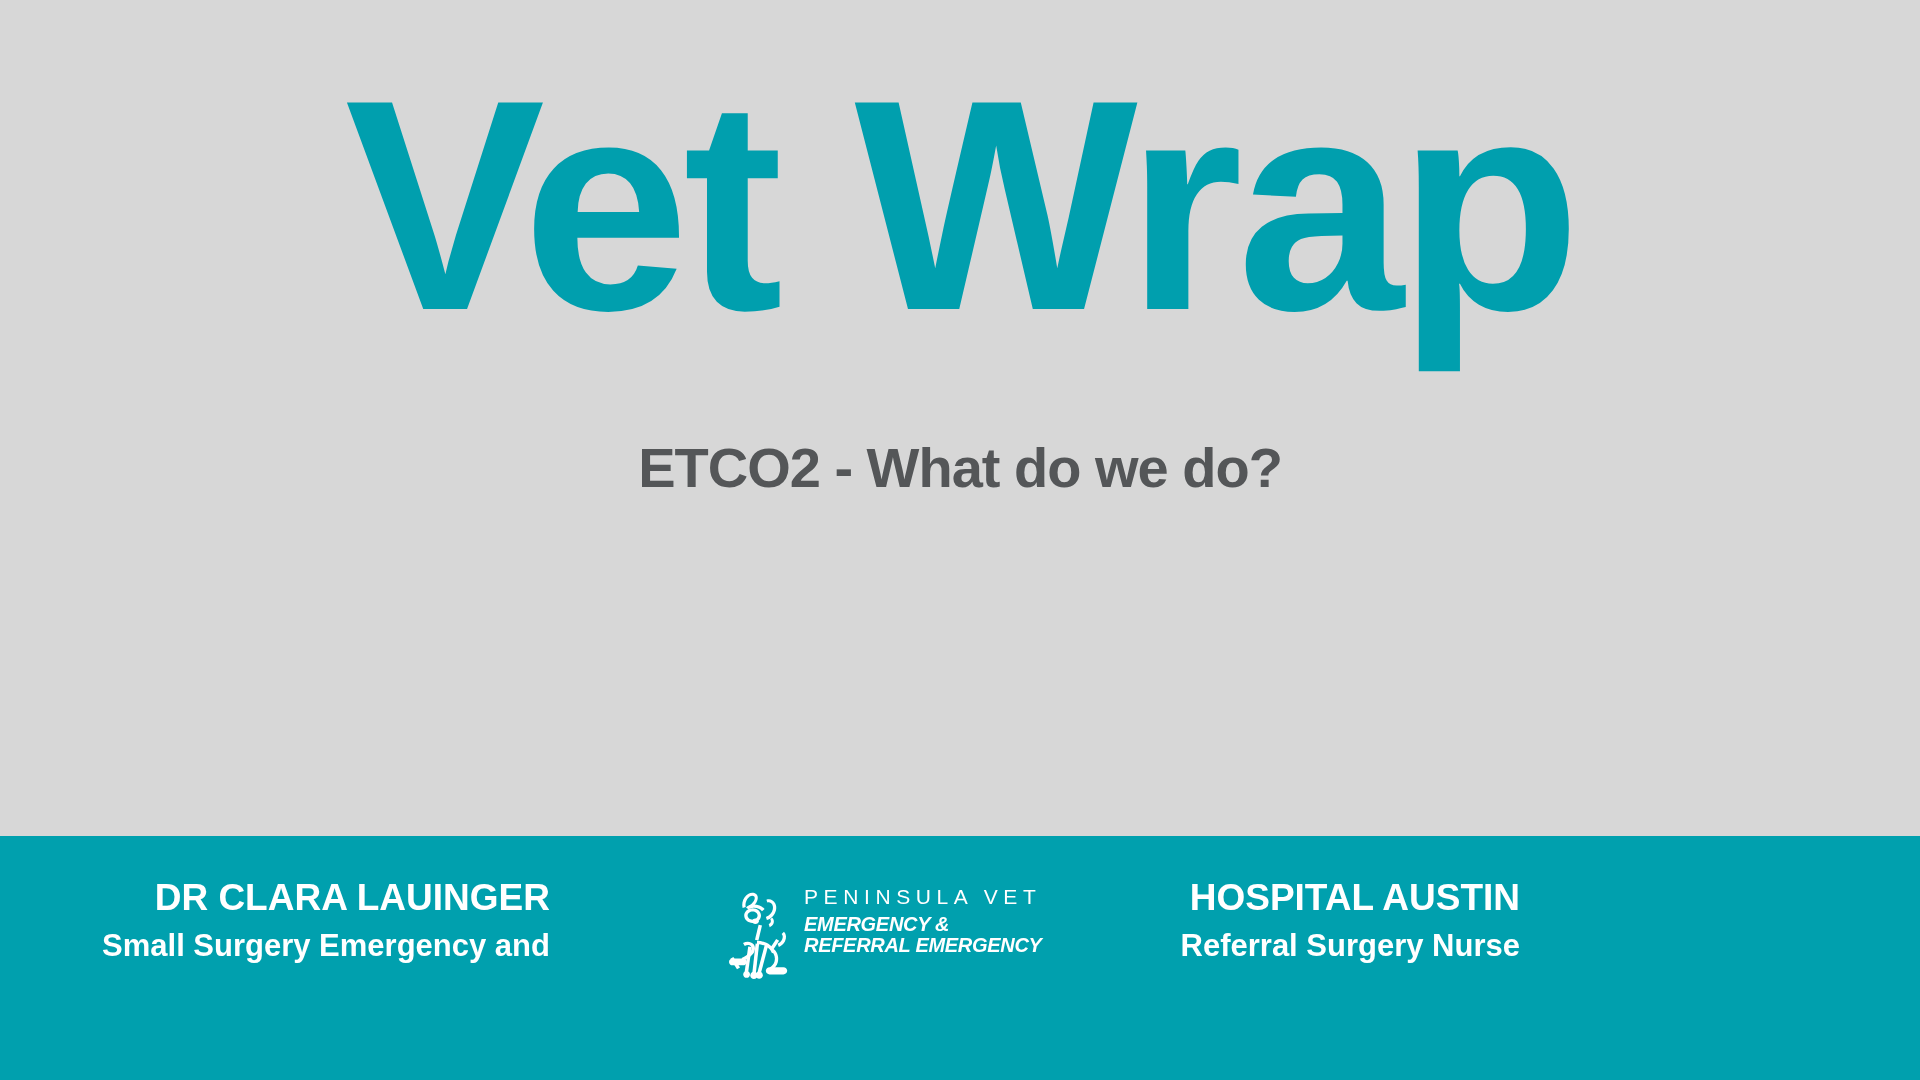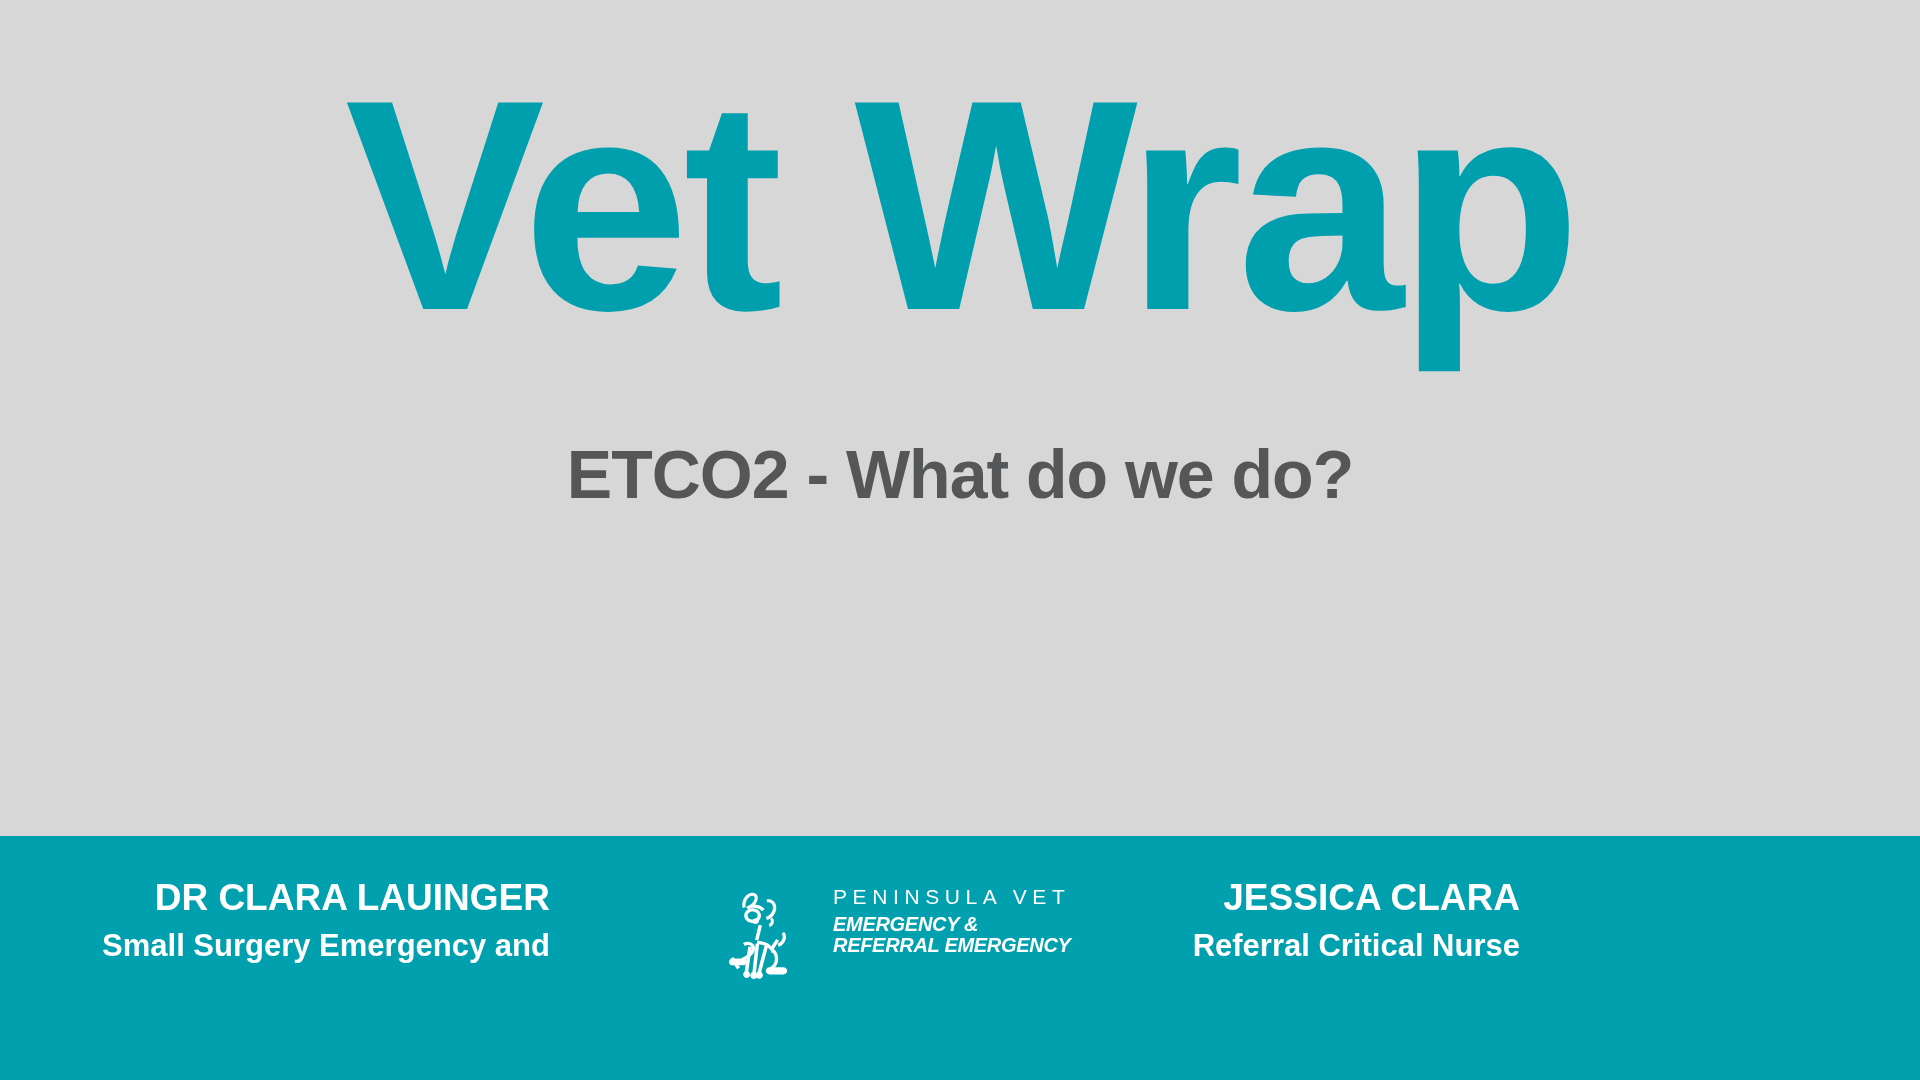--- a/index.html
+++ b/index.html
@@ -50,21 +50,21 @@
 
   .subtitle {
     position: absolute;
     left: 0;
     top: 440px;
     width: 1920px;
     text-align: center;
     color: #545658;
     font-family: "Liberation Sans", "DejaVu Sans", sans-serif;
     font-weight: bold;
-    font-size: 68px;
+    font-size: 56px;
     line-height: 1.0;
     letter-spacing: -1px;
     white-space: nowrap;
   }
 
   
   .footer-bar {
     position: absolute;
     left: 0;
     top: 836px;
@@ -108,21 +108,21 @@
   }
   .presenter-role .role-line { display: block; white-space: nowrap; }
 
   
   .logo-lockup {
     position: absolute;
     left: 728px;
     top: 48px;
     display: flex;
     align-items: flex-start;
-    gap: 29px;
+    gap: 0;
   }
 
   .logo-mark {
     width: 76px;
     height: 102px;
     flex: 0 0 auto;
     margin-top: 2px;
   }
   .logo-mark svg { display: block; width: 76px; height: 102px; }
 
@@ -226,22 +226,22 @@
         <span class="logo-words">
           <span class="logo-eyebrow">PENINSULA VET</span>
           <span class="logo-main">
             <span class="logo-line">EMERGENCY &amp;</span>
             <span class="logo-line">REFERRAL EMERGENCY</span>
           </span>
         </span>
       </div>
 
       <div class="presenter presenter-right">
-        <div class="presenter-name">JESSICA CLARA</div>
+        <div class="presenter-name">HOSPITAL AUSTIN</div>
         <div class="presenter-role">
-          <span class="role-line">Referral Critical Nurse</span>
+          <span class="role-line">Referral Surgery Nurse</span>
         </div>
       </div>
 
     </div>
   </div>
 
 </div>
 
 </body></html>

